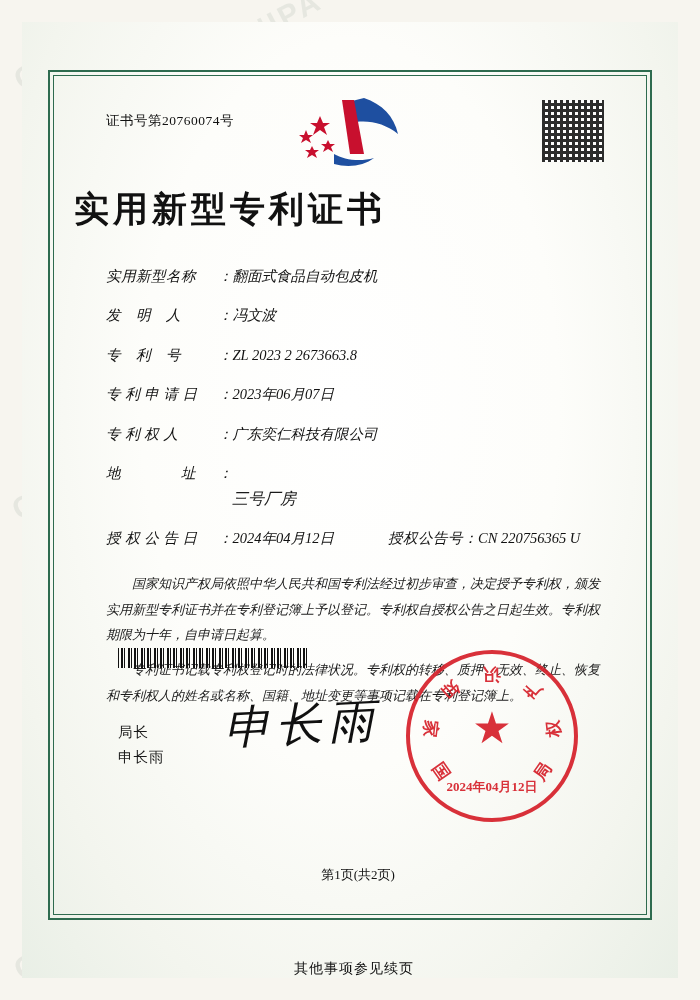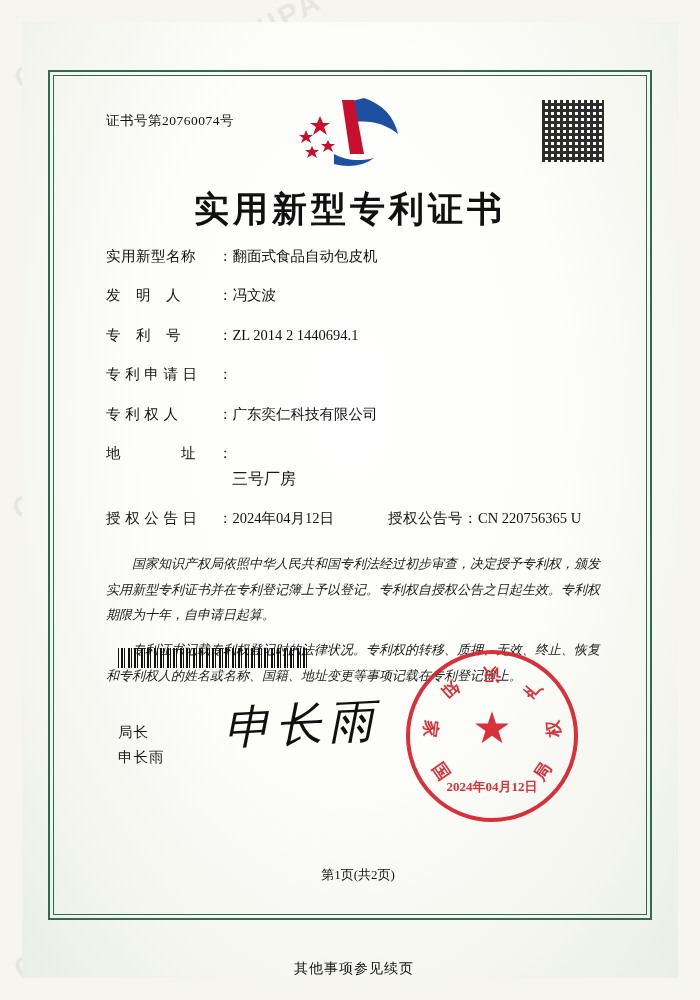--- a/index.html
+++ b/index.html
@@ -103,33 +103,34 @@
     background-image:
       repeating-linear-gradient(90deg, #111 0 3px, transparent 3px 6px),
       repeating-linear-gradient(0deg, #111 0 3px, transparent 3px 6px);
     background-size: 6px 6px, 6px 6px;
     opacity: 0.88;
   }
 
   
   .doc-title {
     margin-top: 6px;
-    text-align: center;
+    text-align: left;
     font-size: 35px;
     font-weight: 700;
     letter-spacing: 4px;
     color: #111;
     font-family: "DejaVu Serif", "Liberation Serif", serif;
   }
 
   
   .fields {
-    margin-top: 12px;
+    margin-top: 32px;
     padding-left: 32px;
     padding-right: 20px;
+    font-style: italic;
   }
   .field {
     display: flex;
     align-items: flex-start;
     font-size: 14.5px;
     line-height: 1.55;
     margin-bottom: 17px;
   }
   .field .label {
     flex: 0 0 112px;
@@ -340,26 +341,27 @@
 
       <div class="field">
         <span class="label">发　明　人</span>
         <span class="sep">：</span>
         <span class="value">冯文波</span>
       </div>
 
       <div class="field">
         <span class="label">专　利　号</span>
         <span class="sep">：</span>
-        <span class="value">ZL 2014 2 1440694.1</span>
+        <span class="value">ZL 2023 2 2673663.8</span>
       </div>
 
       <div class="field">
         <span class="label">专 利 申 请 日</span>
         <span class="sep">：</span>
+        <span class="value">2023年06月07日</span>
       </div>
 
       <div class="field">
         <span class="label">专 利 权 人</span>
         <span class="sep">：</span>
         <span class="value">广东奕仁科技有限公司</span>
       </div>
 
       <div class="field">
         <span class="label">地　　　　址</span>

